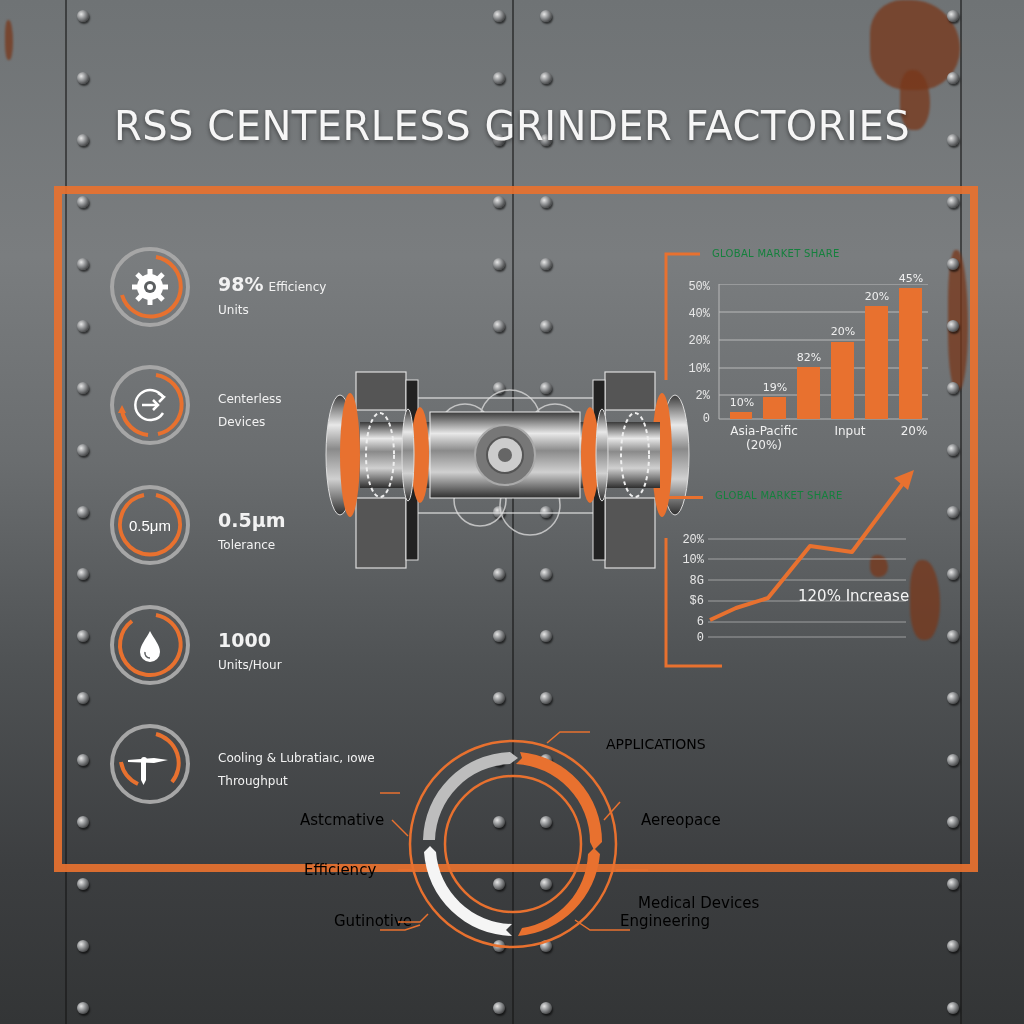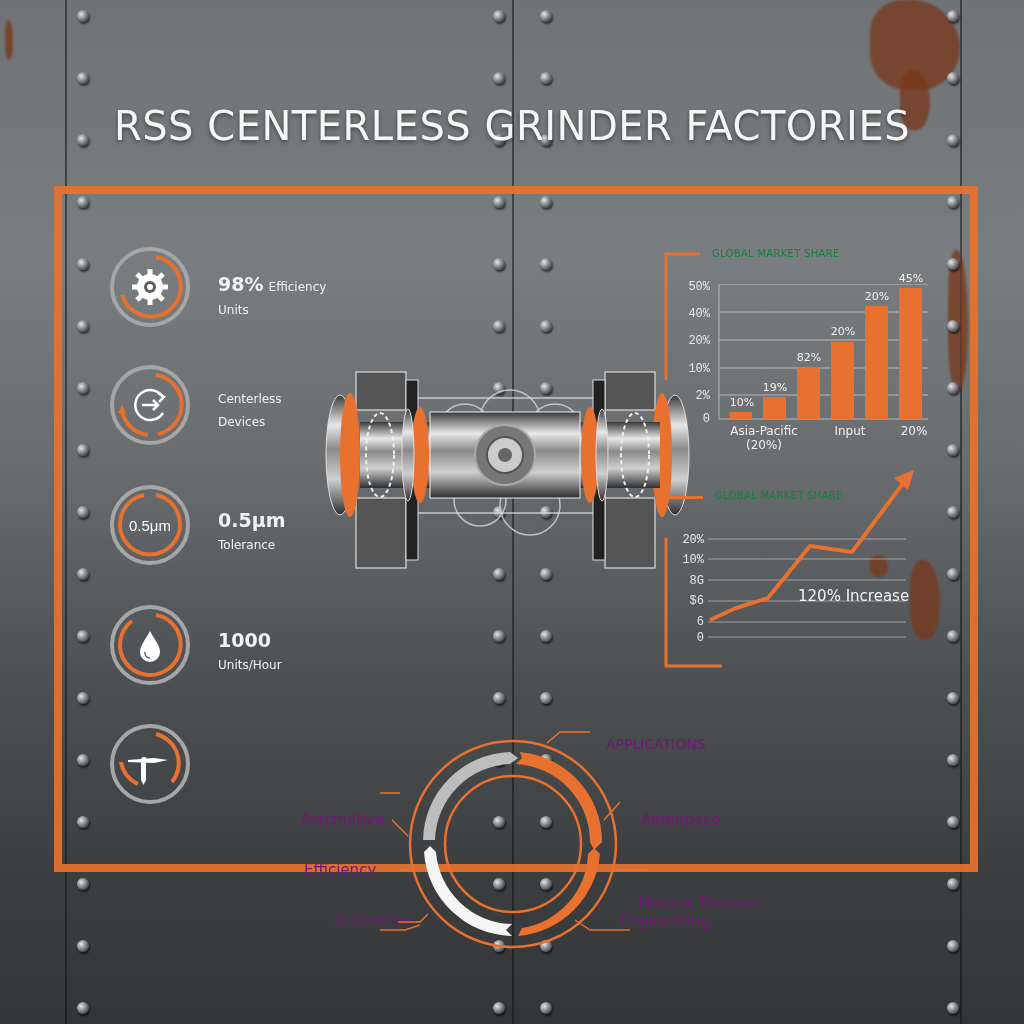--- a/index.html
+++ b/index.html
@@ -16,21 +16,21 @@
   .frame{position:absolute;left:54px;top:186px;width:908px;height:670px;border:8px solid #e8712f;opacity:.92;}
   .stat{position:absolute;left:108px;width:360px;height:84px;}
   .ring{position:absolute;left:0;top:0;width:84px;height:84px;}
   .stat-text{position:absolute;left:110px;top:18px;line-height:22px;font-size:16px;color:#f2f2f2;}
   .stat-text .big{font-size:19px;font-weight:bold;margin-top:13px;}
   .stat-text .small{font-size:12px;}
   .chart-title{position:absolute;font-size:10px;color:#15803d;letter-spacing:.3px;}
   .tick{position:absolute;font-size:12px;color:#e8e8e8;text-align:right;width:30px;font-family:Liberation Mono, monospace;}
   .barlbl{position:absolute;font-size:11px;color:#f0f0f0;text-align:center;width:40px;}
   .xlbl{position:absolute;font-size:12px;color:#f0f0f0;text-align:center;}
-  .app-lbl{position:absolute;font-size:15px;color:#701a75;}
+  .app-lbl{position:absolute;font-size:15px;color:#000000;}
 </style>
 </head>
 <body>
 
 <div class="plate-seam" style="left:65px"></div>
 <div class="plate-seam" style="left:512px"></div>
 <div class="plate-seam" style="left:960px"></div>
 
 <div class="rust" style="left:870px;top:0;width:90px;height:90px"></div>
 <div class="rust" style="left:900px;top:70px;width:30px;height:60px"></div>
@@ -186,20 +186,24 @@
     <circle cx="42" cy="42" r="38" fill="none" stroke="#a6a6a6" stroke-width="4"></circle>
     <path d="M48 12 A30 30 0 0 1 64 60" fill="none" stroke="#e8712f" stroke-width="4"></path>
     <path d="M30 62 A30 30 0 0 1 13 40" fill="none" stroke="#e8712f" stroke-width="4"></path>
     <g fill="#fff">
       <polygon points="20,38 46,36 60,38 46,41 20,40"></polygon>
       <circle cx="36" cy="38" r="3"></circle>
       <rect x="33" y="40" width="5" height="18"></rect>
       <polygon points="33,58 38,58 35.5,63"></polygon>
     </g>
   </svg>
+  <div class="stat-text" style="top:24px">
+    <span class="small">Cooling &amp; Lubratiaıc, ıowe</span><br>
+    <span class="small">Throughput</span>
+  </div>
 </div>
 
 <svg style="position:absolute;left:320px;top:360px" width="380" height="220" viewBox="0 0 380 220">
   <defs>
     <linearGradient id="steel" x1="0" y1="0" x2="0" y2="1">
       <stop offset="0" stop-color="#3a3a3a"></stop>
         <stop offset=".25" stop-color="#e8e8e8"></stop>
       <stop offset=".45" stop-color="#8a8a8a"></stop>
         <stop offset=".7" stop-color="#d0d0d0"></stop>
         <stop offset="1" stop-color="#2e2e2e"></stop>

